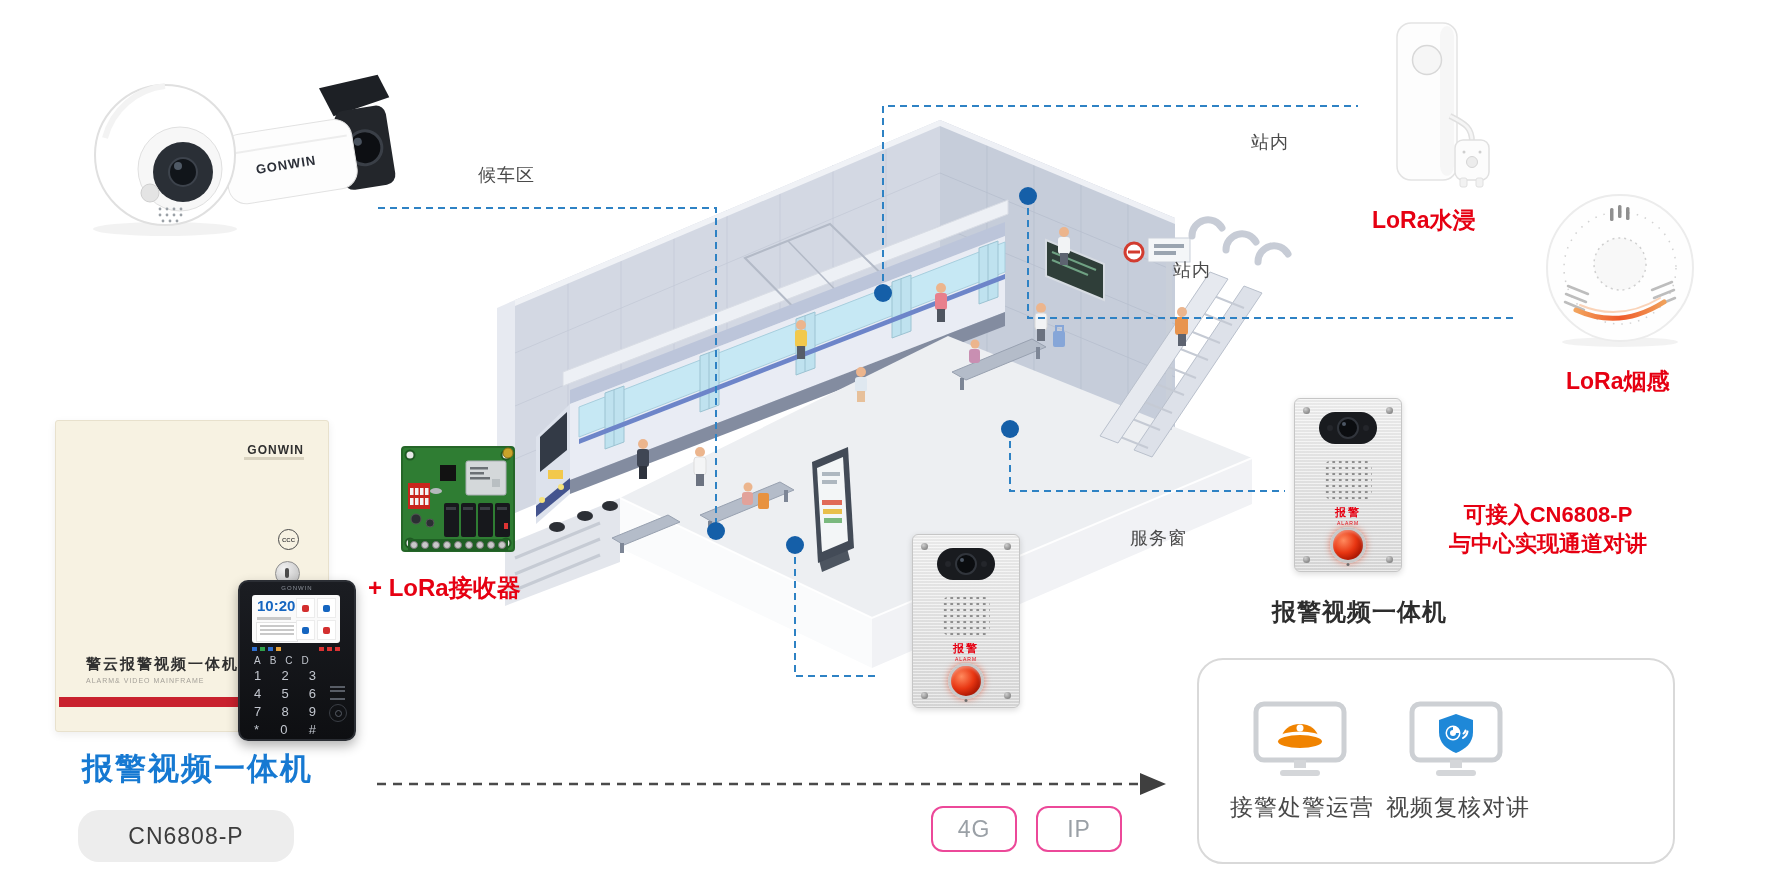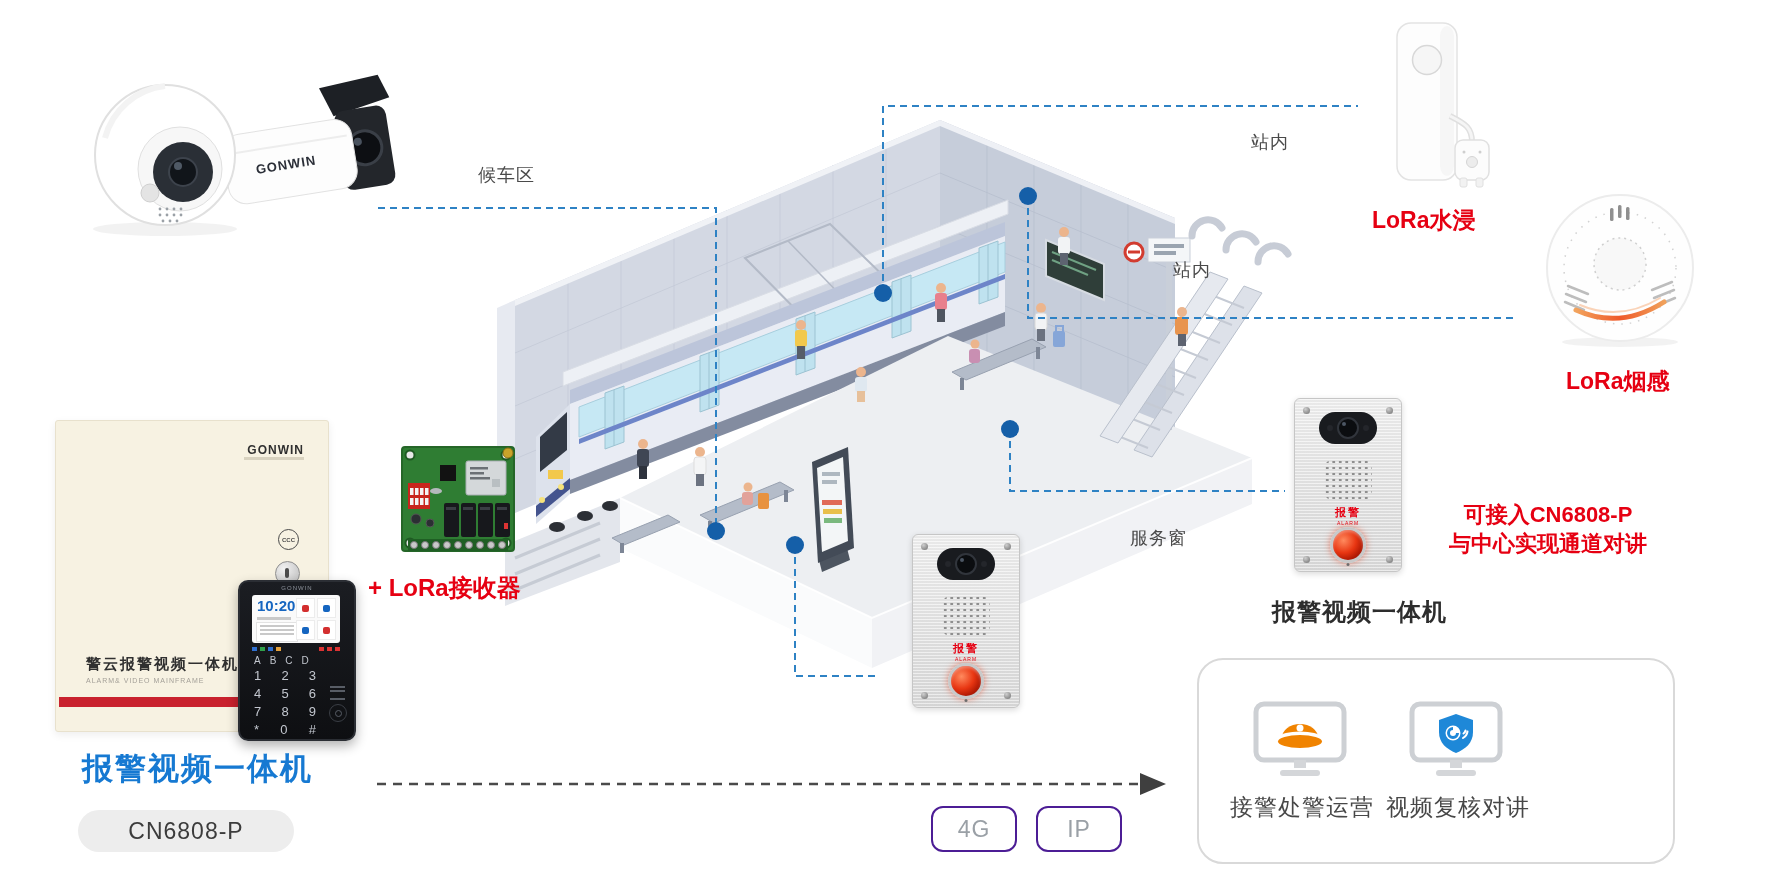--- a/index.html
+++ b/index.html
@@ -10,24 +10,24 @@
 
   
   .scene-label{position:absolute;font-size:18px;color:#4a4a4a;letter-spacing:1px;white-space:nowrap;}
   .caption{position:absolute;font-size:24px;color:#3a3a3a;letter-spacing:1px;white-space:nowrap;}
   .red-note{position:absolute;font-size:25px;font-weight:700;color:#e60012;white-space:nowrap;}
   .red-note-sm{position:absolute;font-size:22px;font-weight:700;color:#e60012;white-space:nowrap;}
   .dev-title{position:absolute;font-size:24px;font-weight:700;color:#2d2d2d;letter-spacing:1px;white-space:nowrap;}
   .product-title{position:absolute;font-size:31px;font-weight:700;color:#1679d2;letter-spacing:2px;white-space:nowrap;}
 
   
-  .model-pill{position:absolute;left:78px;top:810px;width:216px;height:42px;border-radius:21px;
+  .model-pill{position:absolute;left:78px;top:810px;width:216px;height:52px;border-radius:21px;
               background:#ededed;display:flex;align-items:center;justify-content:center;
               font-size:23px;color:#3c3c3c;letter-spacing:1px;}
-  .net-pill{position:absolute;width:82px;height:42px;border-radius:12px;border:2px solid #4c1d95;
+  .net-pill{position:absolute;width:82px;height:42px;border-radius:12px;border:2px solid #ec4899;
             background:#fff;display:flex;align-items:center;justify-content:center;
             font-size:23px;color:#9aa0a6;letter-spacing:1px;}
 
   
   .ops-panel{position:absolute;left:1197px;top:658px;width:474px;height:202px;border:2px solid #d9d9d9;
              border-radius:26px;background:#fff;}
   .ops-item{position:absolute;text-align:center;}
   .ops-label{font-size:23px;color:#474747;letter-spacing:1px;white-space:nowrap;margin-top:6px;}
 
   

